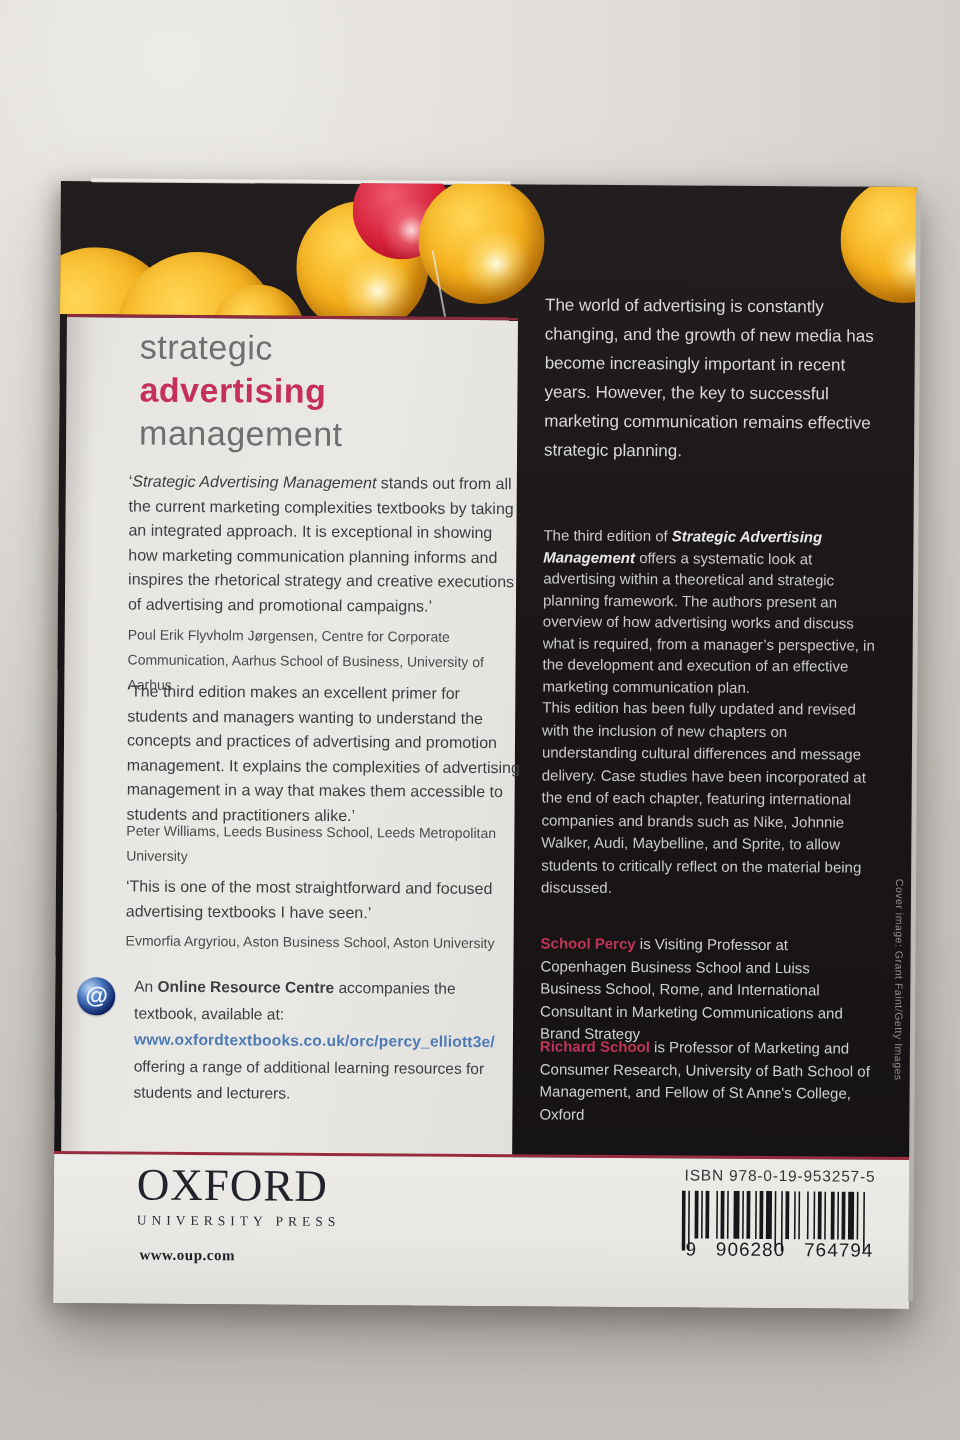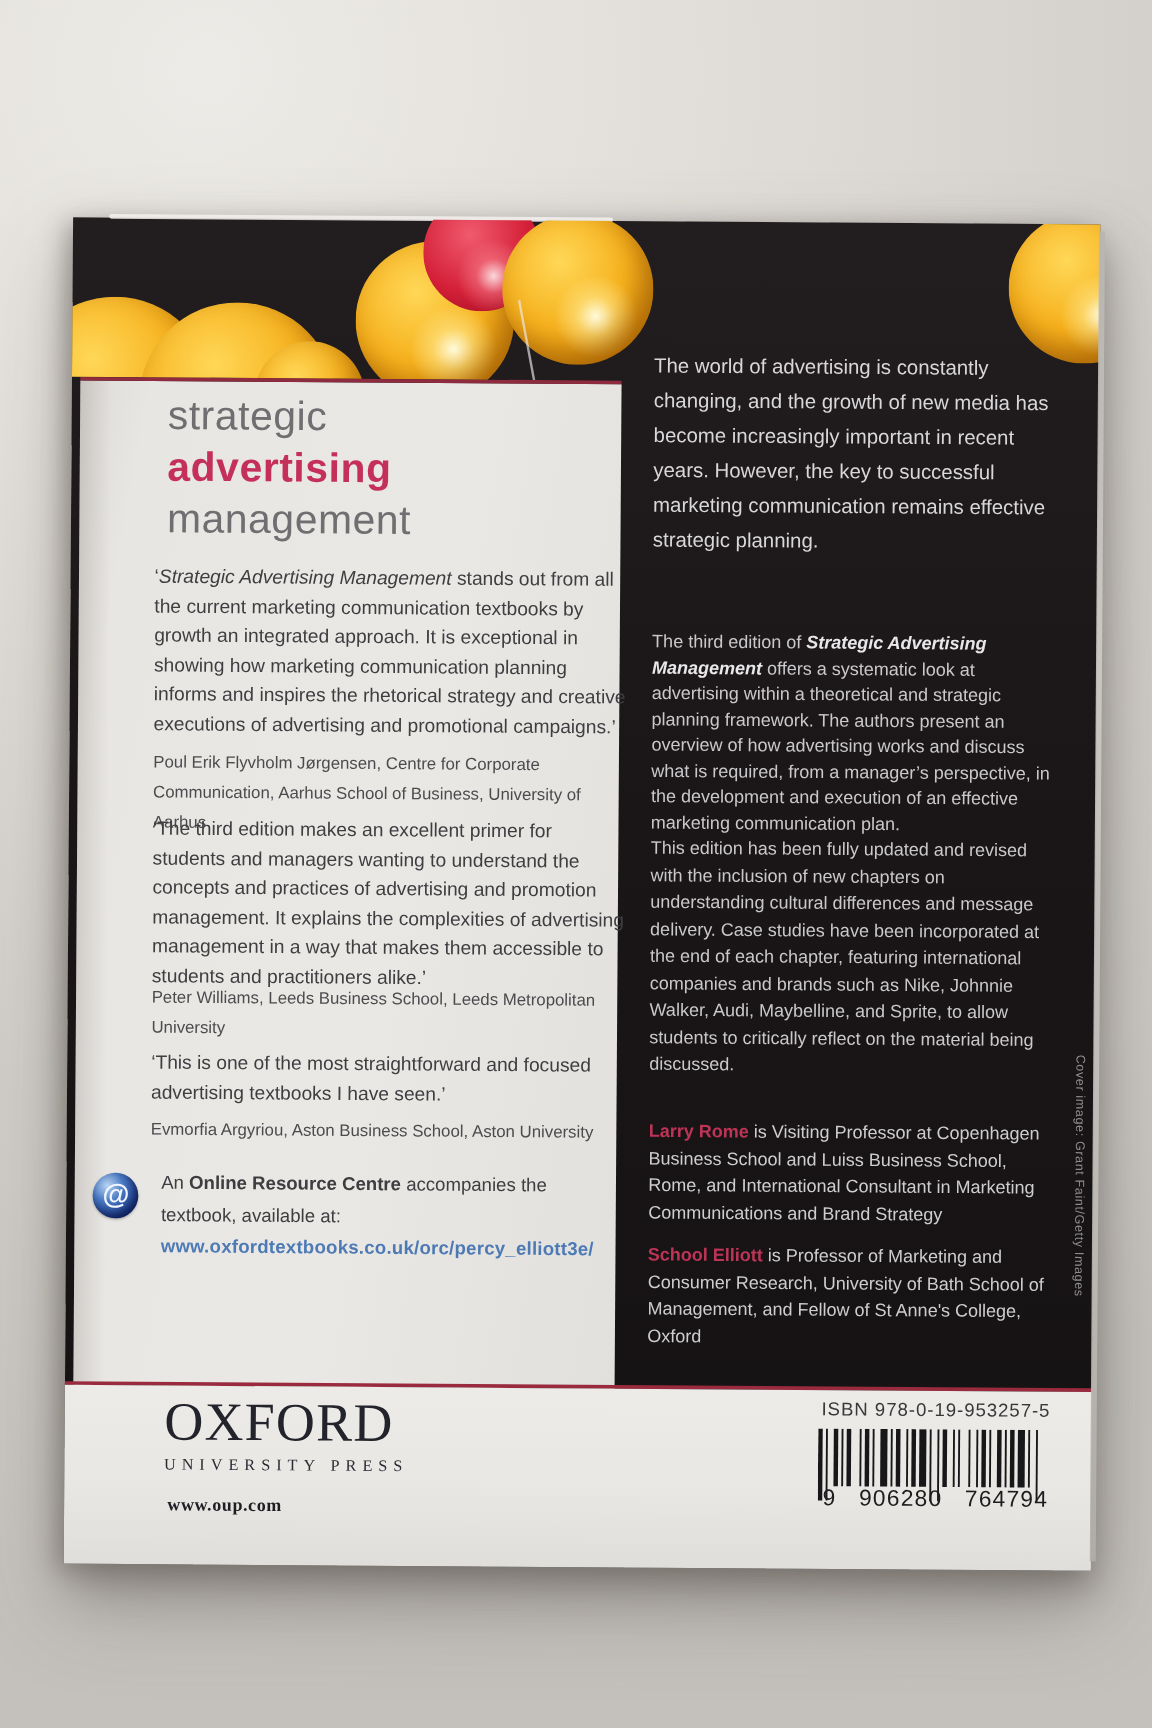--- a/index.html
+++ b/index.html
@@ -152,47 +152,48 @@
 
     <div class="panel-left">
       <div class="inner-shade"></div>
 
       <h1 class="title">
         <span>strategic</span>
         <span class="t-accent">advertising</span>
         <span>management</span>
       </h1>
 
-      <p class="quote q1"><span>‘</span><em>Strategic Advertising Management</em><span> stands out from all the current marketing communication textbooks by growth an integrated approach. It is exceptional in showing how marketing communication planning informs and inspires the rhetorical strategy and creative executions of advertising and promotional campaigns.’</span></p>
+      <p class="quote q1"><span>‘</span><em>Strategic Advertising Management</em><span> stands out from all the current marketing complexities textbooks by taking an integrated approach. It is exceptional in showing how marketing communication planning informs and inspires the rhetorical strategy and creative executions of advertising and promotional campaigns.’</span></p>
       <p class="attr a1">Poul Erik Flyvholm Jørgensen, Centre for Corporate Communication, Aarhus School of Business, University of Aarhus</p>
 
       <p class="quote q2">‘The third edition makes an excellent primer for students and managers wanting to understand the concepts and practices of advertising and promotion management. It explains the complexities of advertising management in a way that makes them accessible to students and practitioners alike.’</p>
       <p class="attr a2">Peter Williams, Leeds Business School, Leeds Metropolitan University</p>
 
       <p class="quote q3">‘This is one of the most straightforward and focused advertising textbooks I have seen.’</p>
       <p class="attr a3">Evmorfia Argyriou, Aston Business School, Aston University</p>
 
       <div class="orc">
         <span class="orc-icon">@</span>
         <span class="orc-text">
           <span>An</span>
           <b>Online Resource Centre</b>
           <span>accompanies the textbook, available at:</span>
           <span class="orc-url">www.oxfordtextbooks.co.uk/orc/percy_elliott3e/</span>
+          <span>offering a range of additional learning resources for students and lecturers.</span>
         </span>
       </div>
     </div>
 
     <div class="col-right">
       <p class="rp rp1">The world of advertising is constantly changing, and the growth of new media has become increasingly important in recent years. However, the key to successful marketing communication remains effective strategic planning.</p>
       <p class="rp rp2"><span>The third edition of </span><span class="bi">Strategic Advertising Management</span><span> offers a systematic look at advertising within a theoretical and strategic planning framework. The authors present an overview of how advertising works and discuss what is required, from a manager’s perspective, in the development and execution of an effective marketing communication plan.</span></p>
       <p class="rp rp3">This edition has been fully updated and revised with the inclusion of new chapters on understanding cultural differences and message delivery. Case studies have been incorporated at the end of each chapter, featuring international companies and brands such as Nike, Johnnie Walker, Audi, Maybelline, and Sprite, to allow students to critically reflect on the material being discussed.</p>
 
-      <p class="bio bio1"><span class="author-name">Larry Rome</span><span> is Visiting Professor at Copenhagen Business School and Luiss Business School, Rome, and International Consultant in Marketing Communications and Brand Strategy</span></p>
-      <p class="bio bio2"><span class="author-name">School Elliott</span><span> is Professor of Marketing and Consumer Research, University of Bath School of Management, and Fellow of St Anne's College, Oxford</span></p>
+      <p class="bio bio1"><span class="author-name">School Percy</span><span> is Visiting Professor at Copenhagen Business School and Luiss Business School, Rome, and International Consultant in Marketing Communications and Brand Strategy</span></p>
+      <p class="bio bio2"><span class="author-name">Richard School</span><span> is Professor of Marketing and Consumer Research, University of Bath School of Management, and Fellow of St Anne's College, Oxford</span></p>
     </div>
 
     <div class="credit">Cover image: Grant Faint/Getty Images</div>
 
     <div class="bottom-rule"></div>
 
     <div class="bottom-band">
       <div class="oxford">
         <div class="oxford-name">OXFORD</div>
         <div class="oxford-sub">UNIVERSITY PRESS</div>

